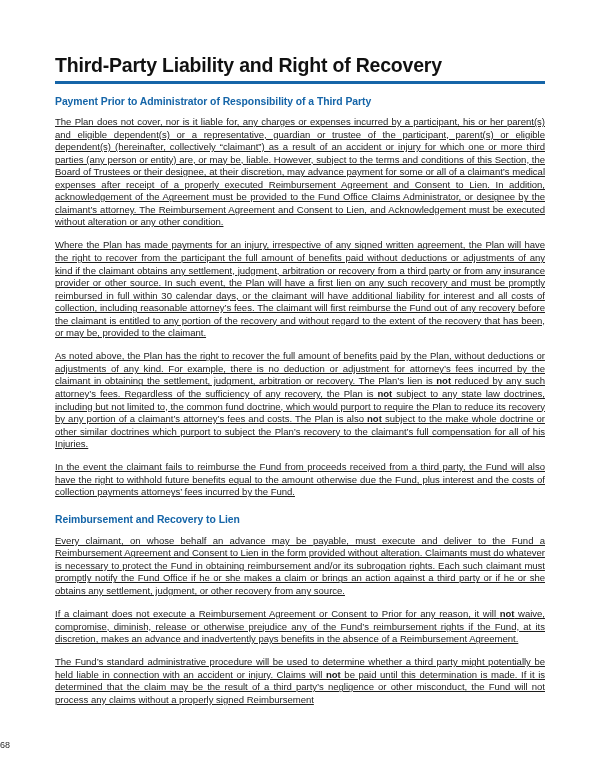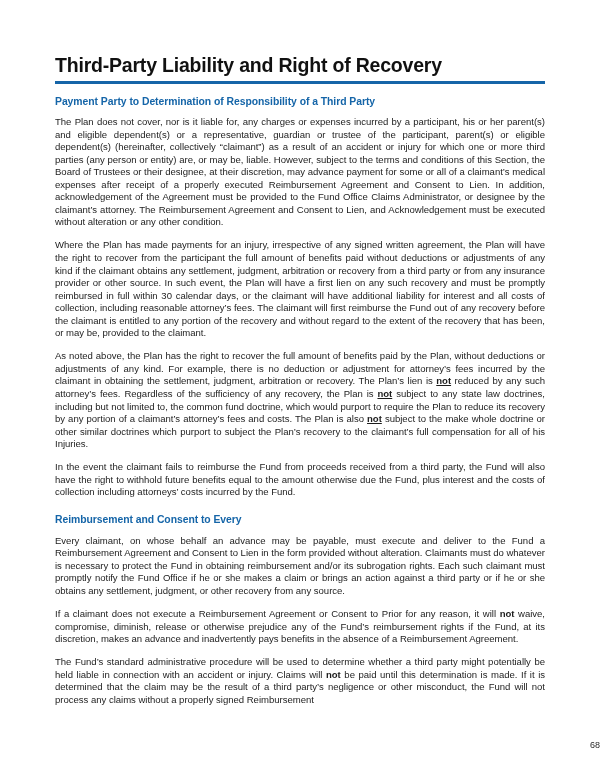--- a/index.html
+++ b/index.html
@@ -58,66 +58,67 @@
 
   p.body {
     font-size: 9.55px;
     line-height: 12.55px;
     text-align: justify;
     margin: 0 0 10.5px 0;
     color: #1c1c1c;
     letter-spacing: -0.02px;
     -webkit-hyphens: none;
     hyphens: none;
+    text-decoration: underline;
   }
 
   p.body:last-of-type {
     margin-bottom: 16px;
   }
 
   b.nb {
     font-weight: bold;
   }
   b.nbu {
     font-weight: bold;
     text-decoration: underline;
   }
 
   .footer {
     position: absolute;
     left: 0;
     bottom: 26px;
     width: 600px;
-    text-align: right;
+    text-align: left;
     font-size: 9px;
     color: #2a2a2a;
   }
 </style>
 </head>
 <body>
 
 <div class="page">
 
   <h1 class="doc-title">Third-Party Liability and Right of Recovery</h1>
 
   <div class="title-rule"></div>
 
-  <h2 class="section-heading">Payment Party to Determination of Responsibility of a Third Party</h2>
+  <h2 class="section-heading">Payment Prior to Administrator of Responsibility of a Third Party</h2>
 
   <p class="body">The Plan does not cover, nor is it liable for, any charges or expenses incurred by a participant, his or her parent(s) and eligible dependent(s) or a representative, guardian or trustee of the participant, parent(s) or eligible dependent(s) (hereinafter, collectively “claimant”) as a result of an accident or injury for which one or more third parties (any person or entity) are, or may be, liable. However, subject to the terms and conditions of this Section, the Board of Trustees or their designee, at their discretion, may advance payment for some or all of a claimant’s medical expenses after receipt of a properly executed Reimbursement Agreement and Consent to Lien. In addition, acknowledgement of the Agreement must be provided to the Fund Office Claims Administrator, or designee by the claimant’s attorney. The Reimbursement Agreement and Consent to Lien, and Acknowledgement must be executed without alteration or any other condition.</p>
 
   <p class="body">Where the Plan has made payments for an injury, irrespective of any signed written agreement, the Plan will have the right to recover from the participant the full amount of benefits paid without deductions or adjustments of any kind if the claimant obtains any settlement, judgment, arbitration or recovery from a third party or from any insurance provider or other source. In such event, the Plan will have a first lien on any such recovery and must be promptly reimbursed in full within 30 calendar days, or the claimant will have additional liability for interest and all costs of collection, including reasonable attorney’s fees. The claimant will first reimburse the Fund out of any recovery before the claimant is entitled to any portion of the recovery and without regard to the extent of the recovery that has been, or may be, provided to the claimant.</p>
 
   <p class="body">
     <span>As noted above, the Plan has the right to recover the full amount of benefits paid by the Plan, without deductions or adjustments of any kind. For example, there is no deduction or adjustment for attorney’s fees incurred by the claimant in obtaining the settlement, judgment, arbitration or recovery. The Plan’s lien is </span><b class="nbu">not</b><span> reduced by any such attorney’s fees. Regardless of the sufficiency of any recovery, the Plan is </span><b class="nbu">not</b><span> subject to any state law doctrines, including but not limited to, the common fund doctrine, which would purport to require the Plan to reduce its recovery by any portion of a claimant’s attorney’s fees and costs. The Plan is also </span><b class="nbu">not</b><span> subject to the make whole doctrine or other similar doctrines which purport to subject the Plan’s recovery to the claimant’s full compensation for all of his Injuries.</span>
   </p>
 
-  <p class="body">In the event the claimant fails to reimburse the Fund from proceeds received from a third party, the Fund will also have the right to withhold future benefits equal to the amount otherwise due the Fund, plus interest and the costs of collection including attorneys’ costs incurred by the Fund.</p>
+  <p class="body">In the event the claimant fails to reimburse the Fund from proceeds received from a third party, the Fund will also have the right to withhold future benefits equal to the amount otherwise due the Fund, plus interest and the costs of collection payments attorneys’ fees incurred by the Fund.</p>
 
-  <h2 class="section-heading mid">Reimbursement and Consent to Every</h2>
+  <h2 class="section-heading mid">Reimbursement and Recovery to Lien</h2>
 
   <p class="body">Every claimant, on whose behalf an advance may be payable, must execute and deliver to the Fund a Reimbursement Agreement and Consent to Lien in the form provided without alteration. Claimants must do whatever is necessary to protect the Fund in obtaining reimbursement and/or its subrogation rights. Each such claimant must promptly notify the Fund Office if he or she makes a claim or brings an action against a third party or if he or she obtains any settlement, judgment, or other recovery from any source.</p>
 
   <p class="body">
     <span>If a claimant does not execute a Reimbursement Agreement or Consent to Prior for any reason, it will </span><b class="nb">not</b><span> waive, compromise, diminish, release or otherwise prejudice any of the Fund’s reimbursement rights if the Fund, at its discretion, makes an advance and inadvertently pays benefits in the absence of a Reimbursement Agreement.</span>
   </p>
 
   <p class="body">
     <span>The Fund’s standard administrative procedure will be used to determine whether a third party might potentially be held liable in connection with an accident or injury. Claims will </span><b class="nb">not</b><span> be paid until this determination is made. If it is determined that the claim may be the result of a third party’s negligence or other misconduct, the Fund will not process any claims without a properly signed Reimbursement</span>
   </p>

